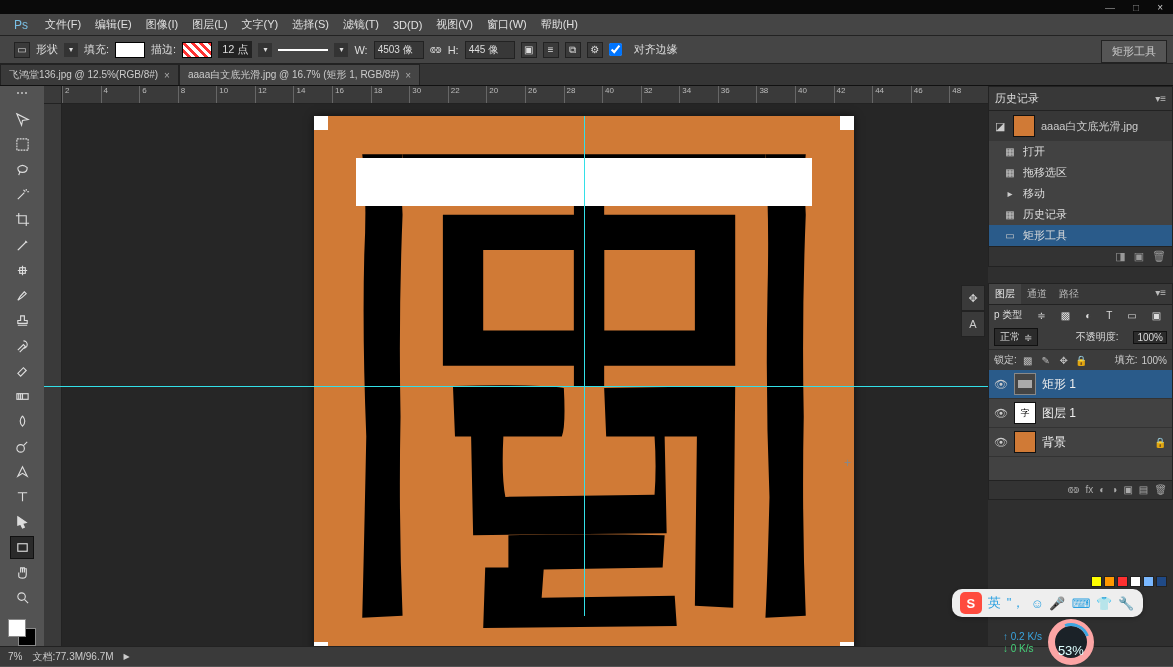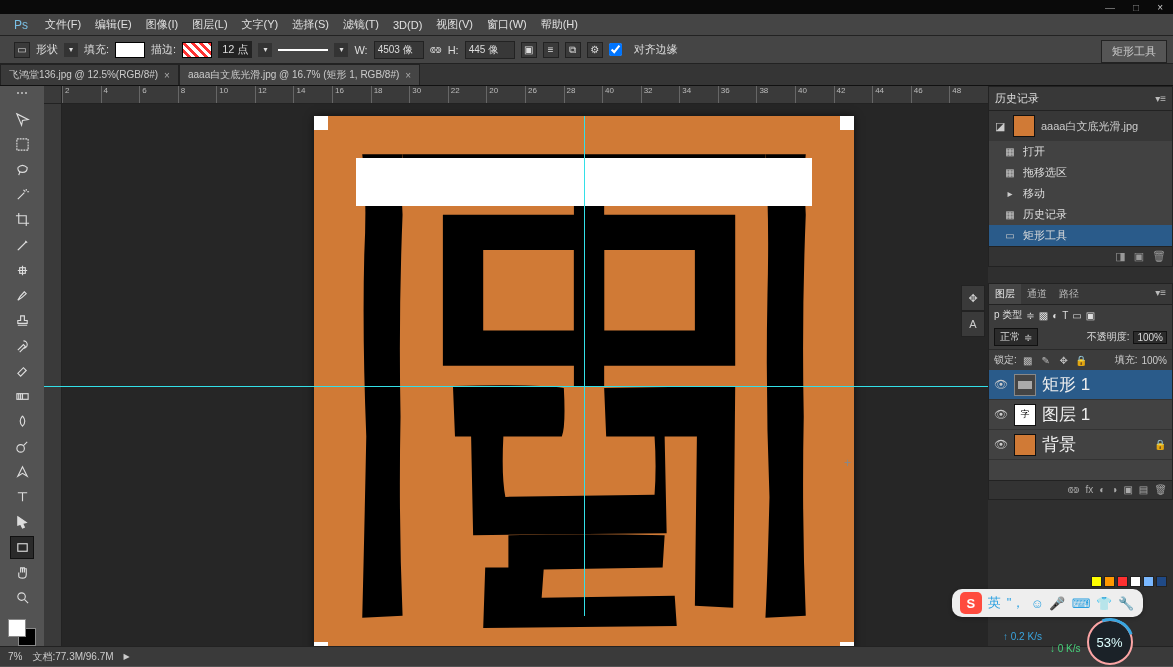--- a/index.html
+++ b/index.html
@@ -88,33 +88,33 @@
 .panel-footer { display: flex; justify-content: flex-end; gap: 8px; padding: 3px 6px; background: #333; border-top: 1px solid #222; }
 .panel-footer span { font-size: 11px; color: #999; cursor: pointer; }
 
 
 .midright-gap { height: 10px; background: #2f2f2f; }
 
 
 .layer-tabs { display: flex; background: #383838; border-bottom: 1px solid #222; }
 .layer-tabs span { padding: 3px 6px; font-size: 10px; color: #bbb; }
 .layer-tabs span.act { background: #454545; color: #eee; }
-.layer-opts { display: flex; align-items: center; gap: 4px; padding: 3px 5px; background: #3c3c3c; font-size: 10px; color: #ddd; flex-wrap: wrap; }
+.layer-opts { display: flex; align-items: center; gap: 15px; padding: 3px 5px; background: #3c3c3c; font-size: 10px; color: #ddd; flex-wrap: wrap; }
 .layer-opts .sel { background: #2b2b2b; border: 1px solid #111; padding: 1px 5px; display: flex; gap: 4px; align-items: center; }
 .layer-opts .pct { background: #2b2b2b; border: 1px solid #111; padding: 0 3px; }
 .lockrow { display: flex; align-items: center; gap: 4px; padding: 3px 5px; background: #3c3c3c; border-top: 1px solid #2a2a2a; font-size: 10px; }
 .lockrow .ic { width: 14px; text-align: center; color: #bbb; }
 
 .layer-list { background: #424242; min-height: 110px; }
 .layer-row { display: flex; align-items: center; gap: 6px; padding: 3px 5px; border-bottom: 1px solid #333; cursor: pointer; }
 .layer-row.sel { background: #2a5b8a; }
 .layer-eye { width: 14px; text-align: center; font-size: 11px; color: #ccc; }
 .layer-thumb { width: 22px; height: 22px; border: 1px solid #111; background: #222; display: flex; align-items: center; justify-content: center; font-size: 9px; }
 .layer-thumb.orange { background: #d07a36; }
-.layer-name { color: #eee; font-size: 17px; flex: 1; }
+.layer-name { color: #eee; font-size: 12px; flex: 1; }
 .layer-lock { font-size: 10px; color: #ccc; }
 
 .layer-footer { display: flex; justify-content: flex-end; gap: 6px; padding: 3px 5px; background: #333; border-top: 1px solid #222; font-size: 10px; color: #aaa; }
 .layer-footer span { cursor: pointer; }
 
 
 .dock-left { position: absolute; right: 188px; top: 285px; width: 24px; }
 .dock-left div { width: 24px; height: 26px; background: #3a3a3a; border: 1px solid #222; display: flex; align-items: center; justify-content: center; font-size: 11px; color: #ccc; cursor: pointer; }
 
 
@@ -123,25 +123,25 @@
 .statusbar .doc { }
 .statusbar .arrow { font-size: 8px; }
 
 
 .imebar { position: absolute; right: 30px; bottom: 50px; display: flex; gap: 6px; align-items: center; background: rgba(255,255,255,.92); border-radius: 10px; padding: 3px 8px; box-shadow: 0 1px 4px rgba(0,0,0,.3); }
 .imebar .badge { width: 22px; height: 22px; border-radius: 5px; background: #ff4b3e; color: #fff; font-weight: bold; display: flex; align-items: center; justify-content: center; font-size: 13px; }
 .imebar .cjk { color: #2aa0e0; font-size: 13px; }
 .imebar .ic { color: #2aa0e0; font-size: 13px; }
 
 .netwidget { position: absolute; right: 30px; bottom: 2px; width: 140px; height: 46px; display: flex; align-items: center; gap: 6px; color: #46d27a; font-size: 10px; }
-.netwidget .circle { width: 46px; height: 46px; border-radius: 50%; border: 2px solid #fca5a5; background: #1b2228; display: flex; align-items: center; justify-content: center; font-size: 13px; color: #dff; position: relative; }
+.netwidget .circle { width: 46px; height: 46px; border-radius: 50%; border: 7px solid #fca5a5; background: #1b2228; display: flex; align-items: flex-end; justify-content: center; font-size: 13px; color: #dff; position: relative; }
 .netwidget .circle::after { content: ""; position: absolute; inset: -3px; border-radius: 50%; border: 3px solid transparent; border-top-color: #3aa6e0; transform: rotate(25deg); }
 .netwidget .speeds { display: flex; flex-direction: column; gap: 1px; }
 .netwidget .up { color: #3aa6e0; }
-.netwidget .dn { color: #46d27a; margin-left: 47px; }
+.netwidget .dn { color: #46d27a; }
 
 .colorchips { position: absolute; right: 6px; bottom: 80px; display: flex; gap: 2px; }
 .colorchips div { width: 11px; height: 11px; border: 1px solid #222; }
 </style>
 </head>
 <body>
 
 <div class="titlebar">
   <span>—</span>
   <span>□</span>

